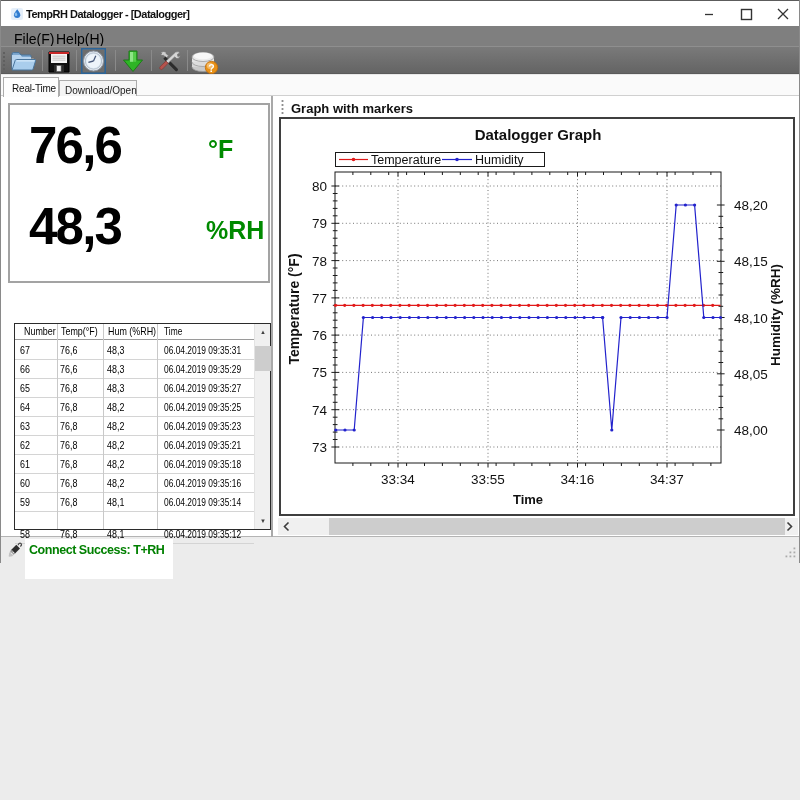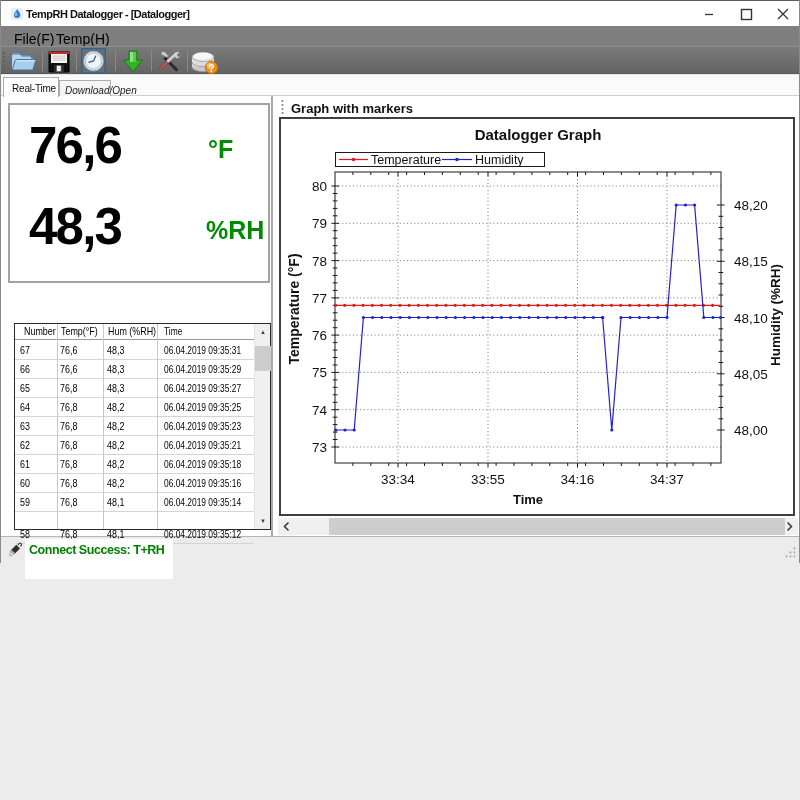--- a/index.html
+++ b/index.html
@@ -17,21 +17,21 @@
   .menuitem { position:absolute; top:5px; font-size:14px; color:#000; }
 
   
   #toolbar { position:absolute; left:0; top:46px; width:798px; height:28px; background:linear-gradient(#7a7a7a,#636363); border-top:1px solid #8f8f8f; box-shadow: inset 0 -1px 0 #5a5a5a; }
   .tsep { position:absolute; top:3px; width:1px; height:21px; background:#585858; border-right:1px solid #8a8a8a; }
   .ticon { position:absolute; top:2px; }
 
   
   #tabstrip { position:absolute; left:0; top:74px; width:798px; height:22px; background:#fafafa; border-top:1px solid #e8e8e8; }
   #tab1 { position:absolute; left:2px; top:2px; width:56px; height:20px; background:#fdfdfd; border:1px solid #acacac; border-bottom:none; font-size:10px; color:#111; padding:5px 0 0 8px; z-index:2; white-space:nowrap; letter-spacing:-0.2px; }
-  #tab2 { position:absolute; left:58px; top:5px; width:52px; height:17px; background:#f5f5f5; border:1px solid #acacac; border-bottom:none; font-size:10px; color:#222; padding:4px 12px 0 5px; white-space:nowrap;font-style:italic; }
+  #tab2 { position:absolute; left:58px; top:5px; width:78px; height:17px; background:#f5f5f5; border:1px solid #acacac; border-bottom:none; font-size:10px; color:#222; padding:4px 12px 0 5px; white-space:nowrap; }
 
   
   #content { position:absolute; left:0; top:96px; width:798px; height:441px; background:#ffffff; border-bottom:1px solid #b4b4b4; }
   #vsplit { position:absolute; left:270px; top:0px; width:2px; height:441px; background:#a9a9a9; }
 
   
   #bigbox { position:absolute; left:7px; top:7px; width:262px; height:180px; border:2px solid #a3a3a3; background:#fff; }
   .bignum { position:absolute; font-weight:bold; color:#000; font-size:51px; letter-spacing:-1.8px; }
   .bigunit { position:absolute; font-weight:bold; color:#008a00; font-size:25px; }
 
@@ -87,21 +87,21 @@
     <svg class="winbtn" style="left:727px" width="34" height="26">
         <rect x="13.5" y="8.5" width="10" height="10" fill="none" stroke="#333" stroke-width="1.4"></rect>
       </svg>
     <svg class="winbtn" style="left:765px" width="34" height="26">
         <path d="M12 8 L22 18 M22 8 L12 18" stroke="#333" stroke-width="1.3"></path>
       </svg>
   </div>
 
   <div id="menubar">
     <div class="menuitem" style="left:13px">File(F)</div>
-    <div class="menuitem" style="left:55px">Temp(H)</div>
+    <div class="menuitem" style="left:55px">Help(H)</div>
   </div>
 
   <div id="toolbar">
     <svg class="abs" style="left:1px;top:4px" width="4" height="20">
         <g fill="#5f5f5f">
           <rect x="1" y="1" width="2" height="2"></rect>
           <rect x="1" y="5" width="2" height="2"></rect>
           <rect x="1" y="9" width="2" height="2"></rect>
           <rect x="1" y="13" width="2" height="2"></rect>
           <rect x="1" y="17" width="2" height="2"></rect>

